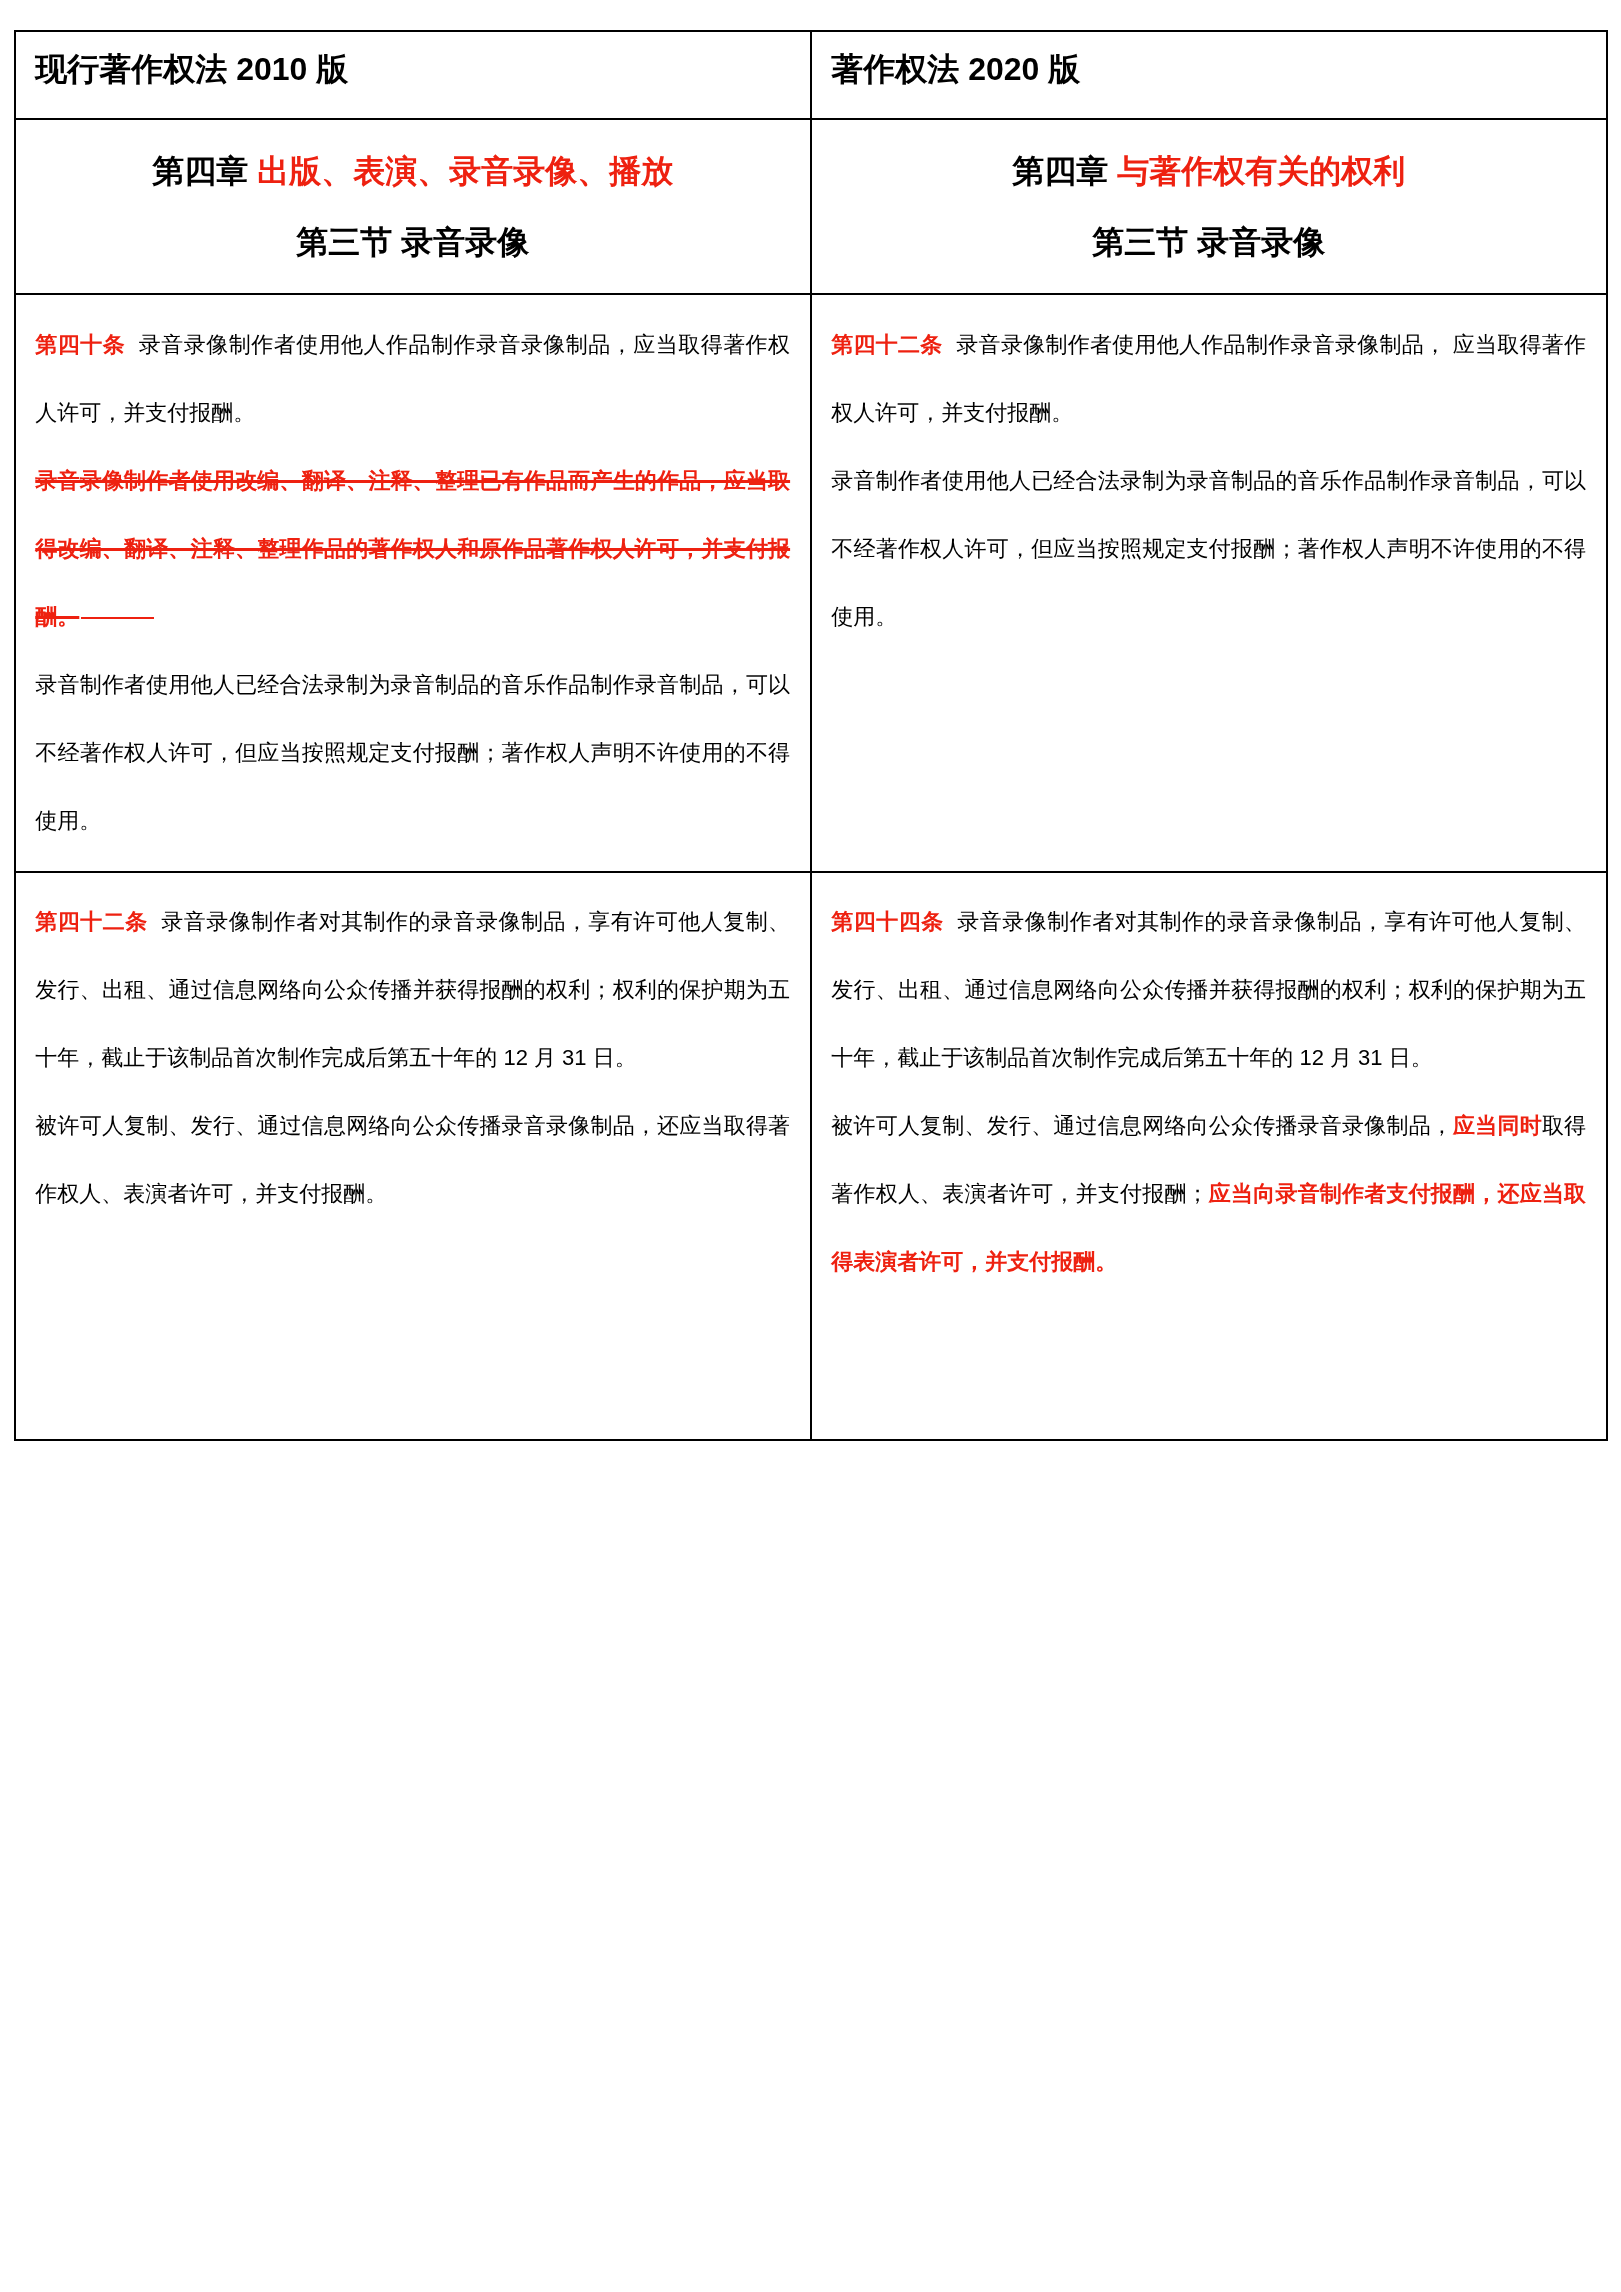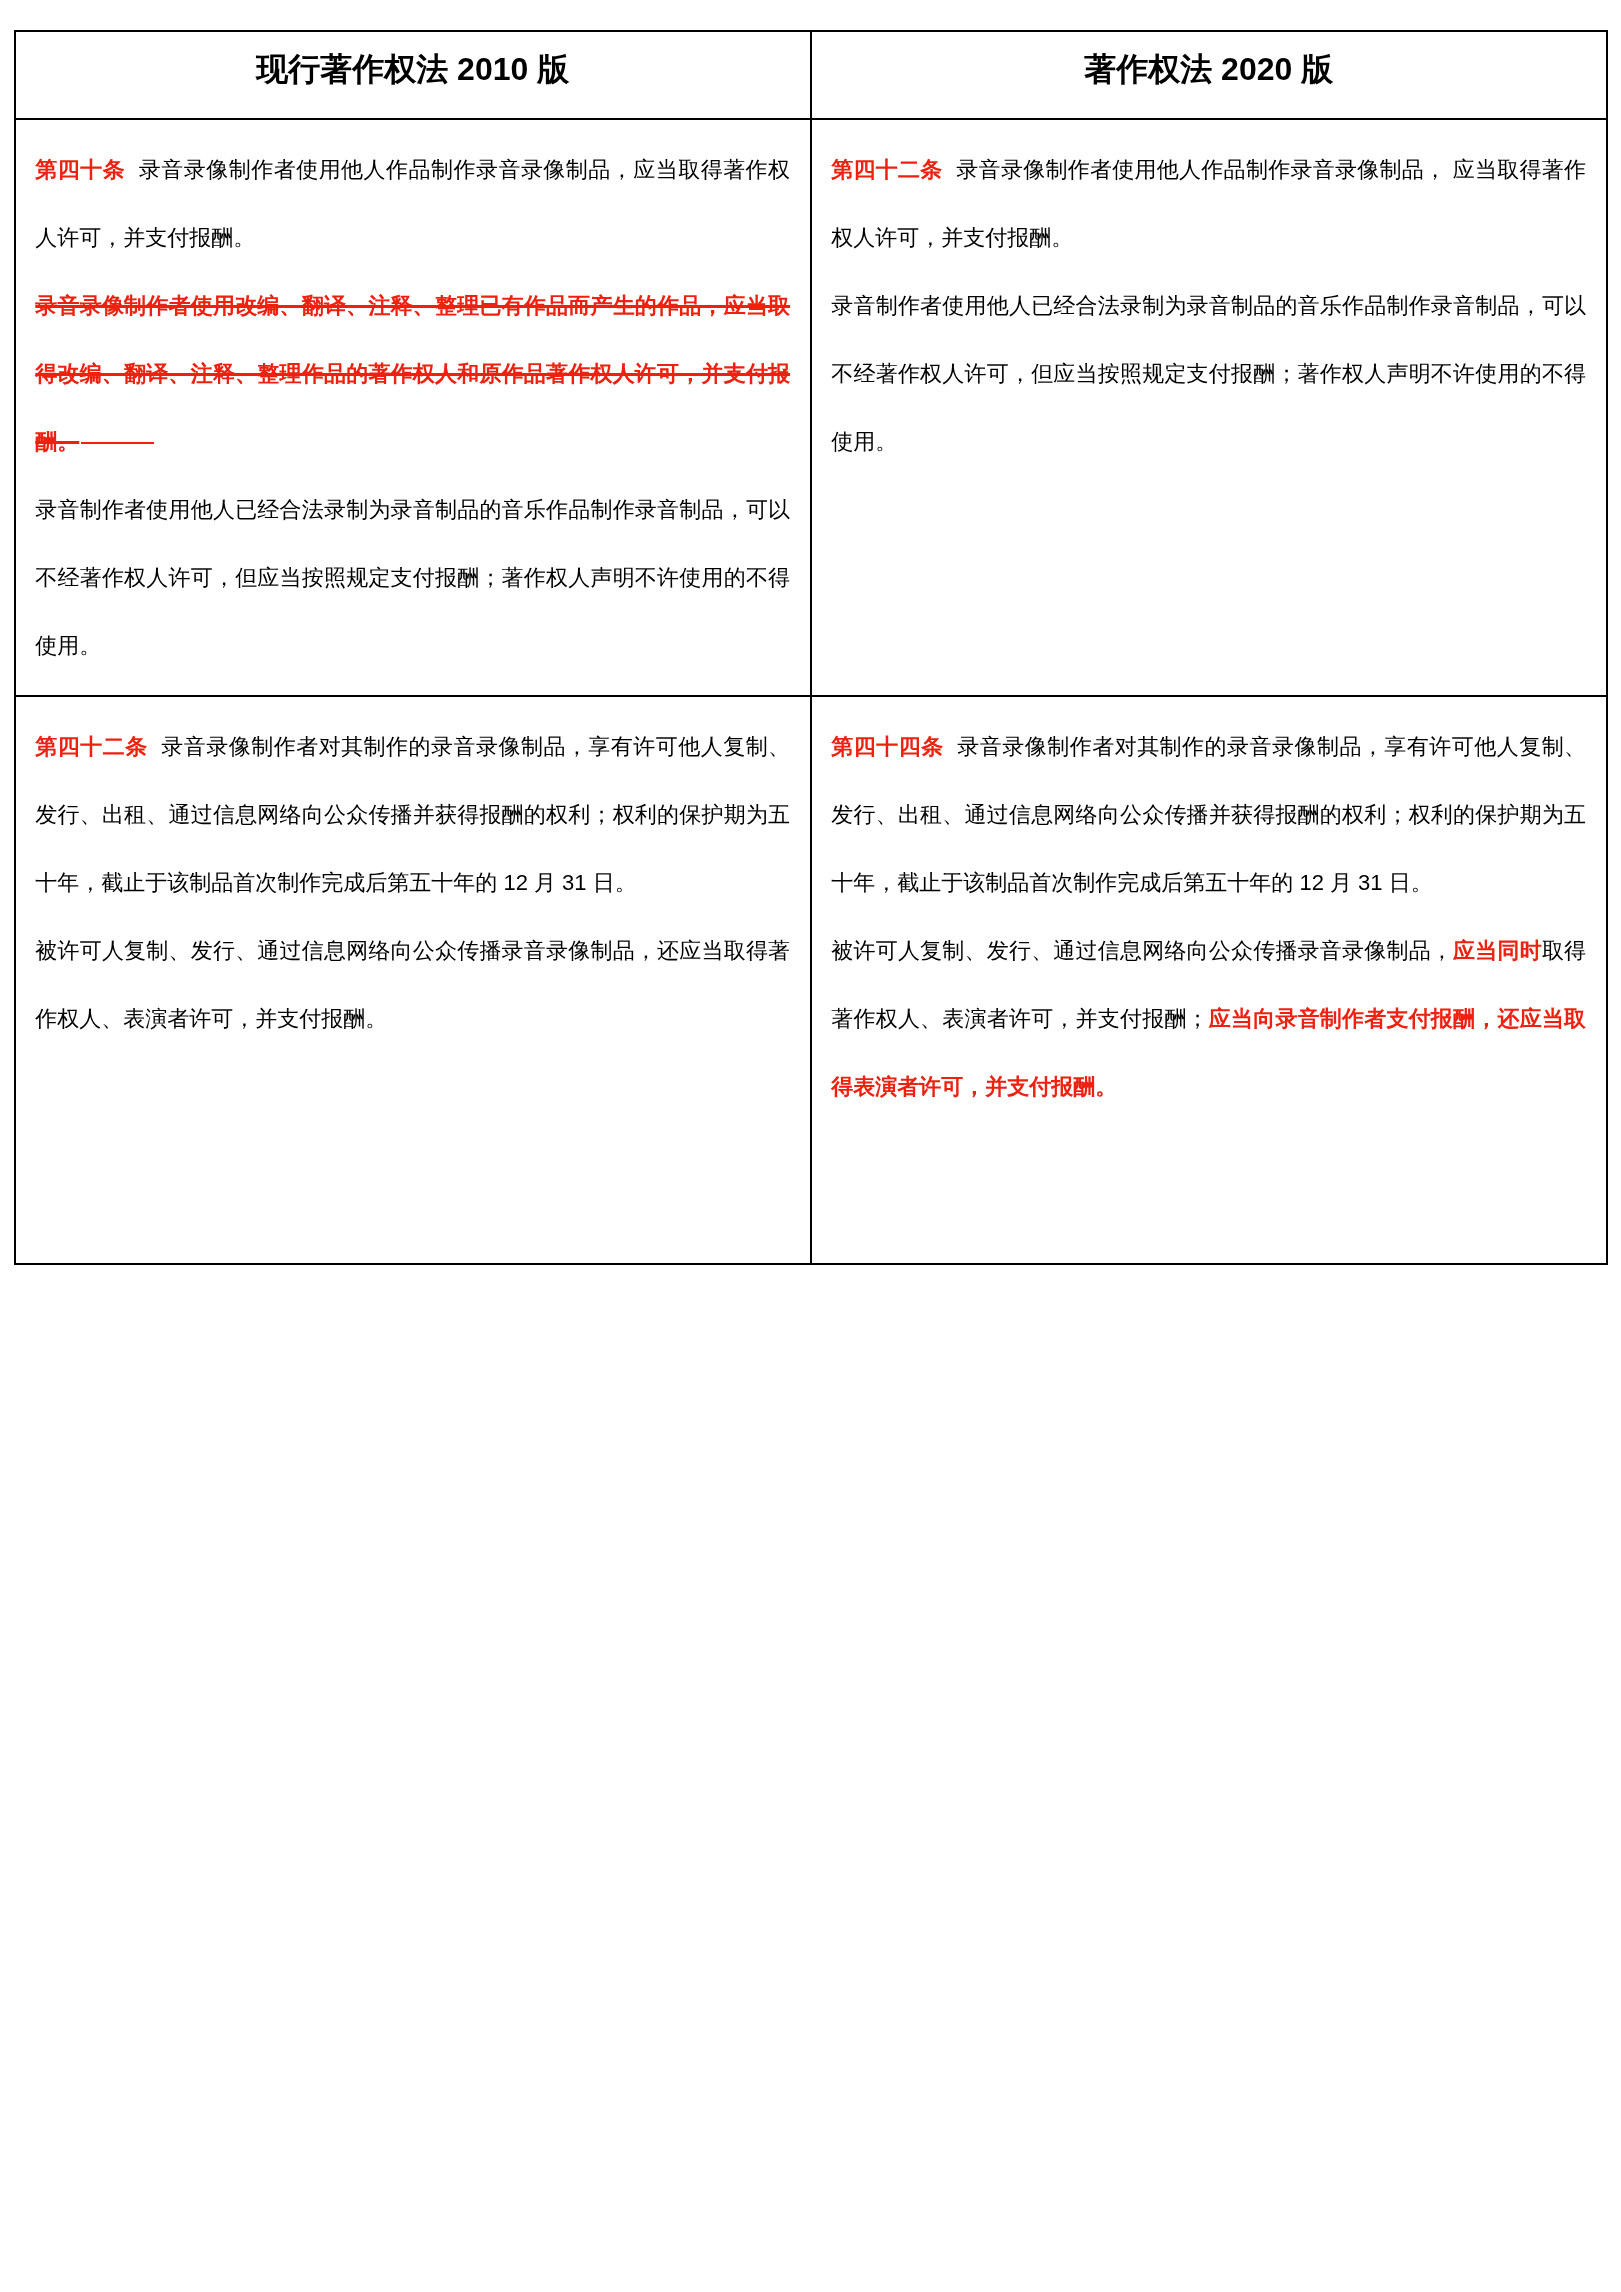--- a/index.html
+++ b/index.html
@@ -27,21 +27,21 @@
     border:2px solid var(--border);
     vertical-align:top;
     padding:15.7px 19.6px;
     overflow:hidden;
   }
   tr.r-last td{border-bottom:3.9px solid var(--border);}
   col{width:50%;}
 
   td.hdr{
     height:88px;
-    text-align:center;
+    text-align:left;
     vertical-align:middle;
     font-weight:bold;
     font-size:32px;
     padding:7.8px;
     margin-left:40px;
   }
   td.chap{
     height:162px;
     text-align:center;
     vertical-align:middle;
@@ -92,20 +92,40 @@
 
       <tr>
         <td class="hdr">
           <span>现行著作权法 2010 版</span>
         </td>
         <td class="hdr">
           <span>著作权法 2020 版</span>
         </td>
       </tr>
 
+      <tr>
+        <td class="chap">
+          <div class="line">
+            <span>第四章</span>
+            <span class="red">出版、表演、录音录像、播放</span>
+          </div>
+          <div class="line">
+            <span>第三节 录音录像</span>
+          </div>
+        </td>
+        <td class="chap">
+          <div class="line">
+            <span>第四章</span>
+            <span class="red">与著作权有关的权利</span>
+          </div>
+          <div class="line">
+            <span>第三节 录音录像</span>
+          </div>
+        </td>
+      </tr>
 
       <tr>
         <td class="bodycell r3">
           <p>
             <span class="num">第四十条</span><span>录音录像制作者使用他人作品制作录音录像制品，应当取得著作权人许可，并支付报酬。</span>
           </p>
           <p>
             <span class="del">录音录像制作者使用改编、翻译、注释、整理已有作品而产生的作品，应当取得改编、翻译、注释、整理作品的著作权人和原作品著作权人许可，并支付报酬。</span><span class="strike-tail"></span>
           </p>
           <p>

